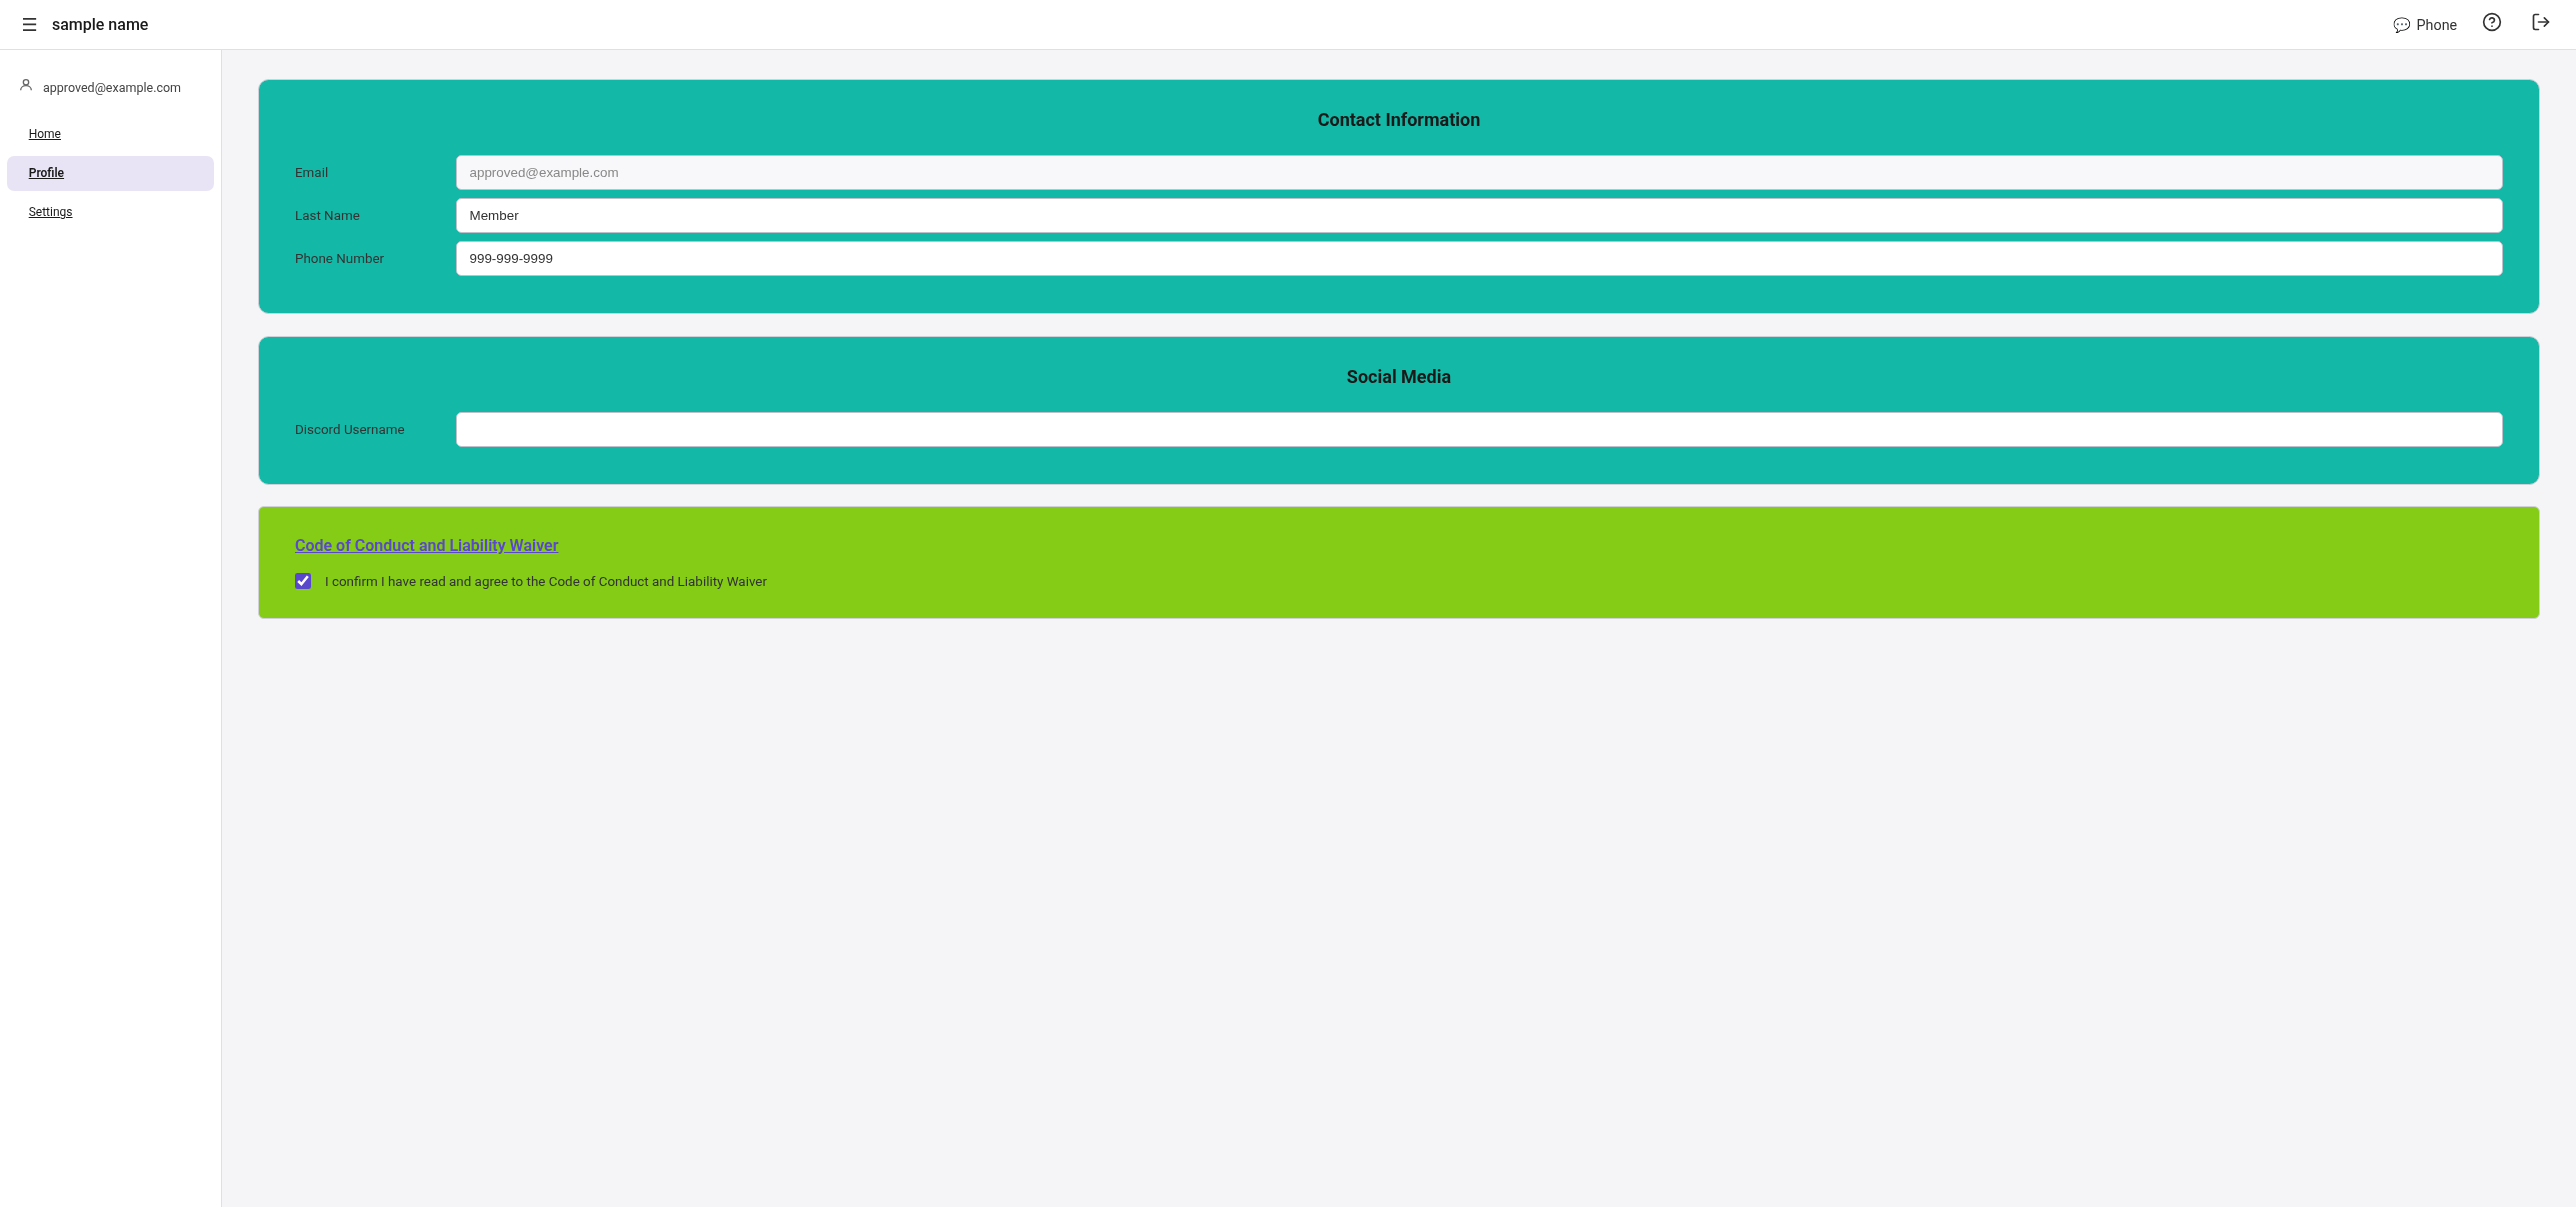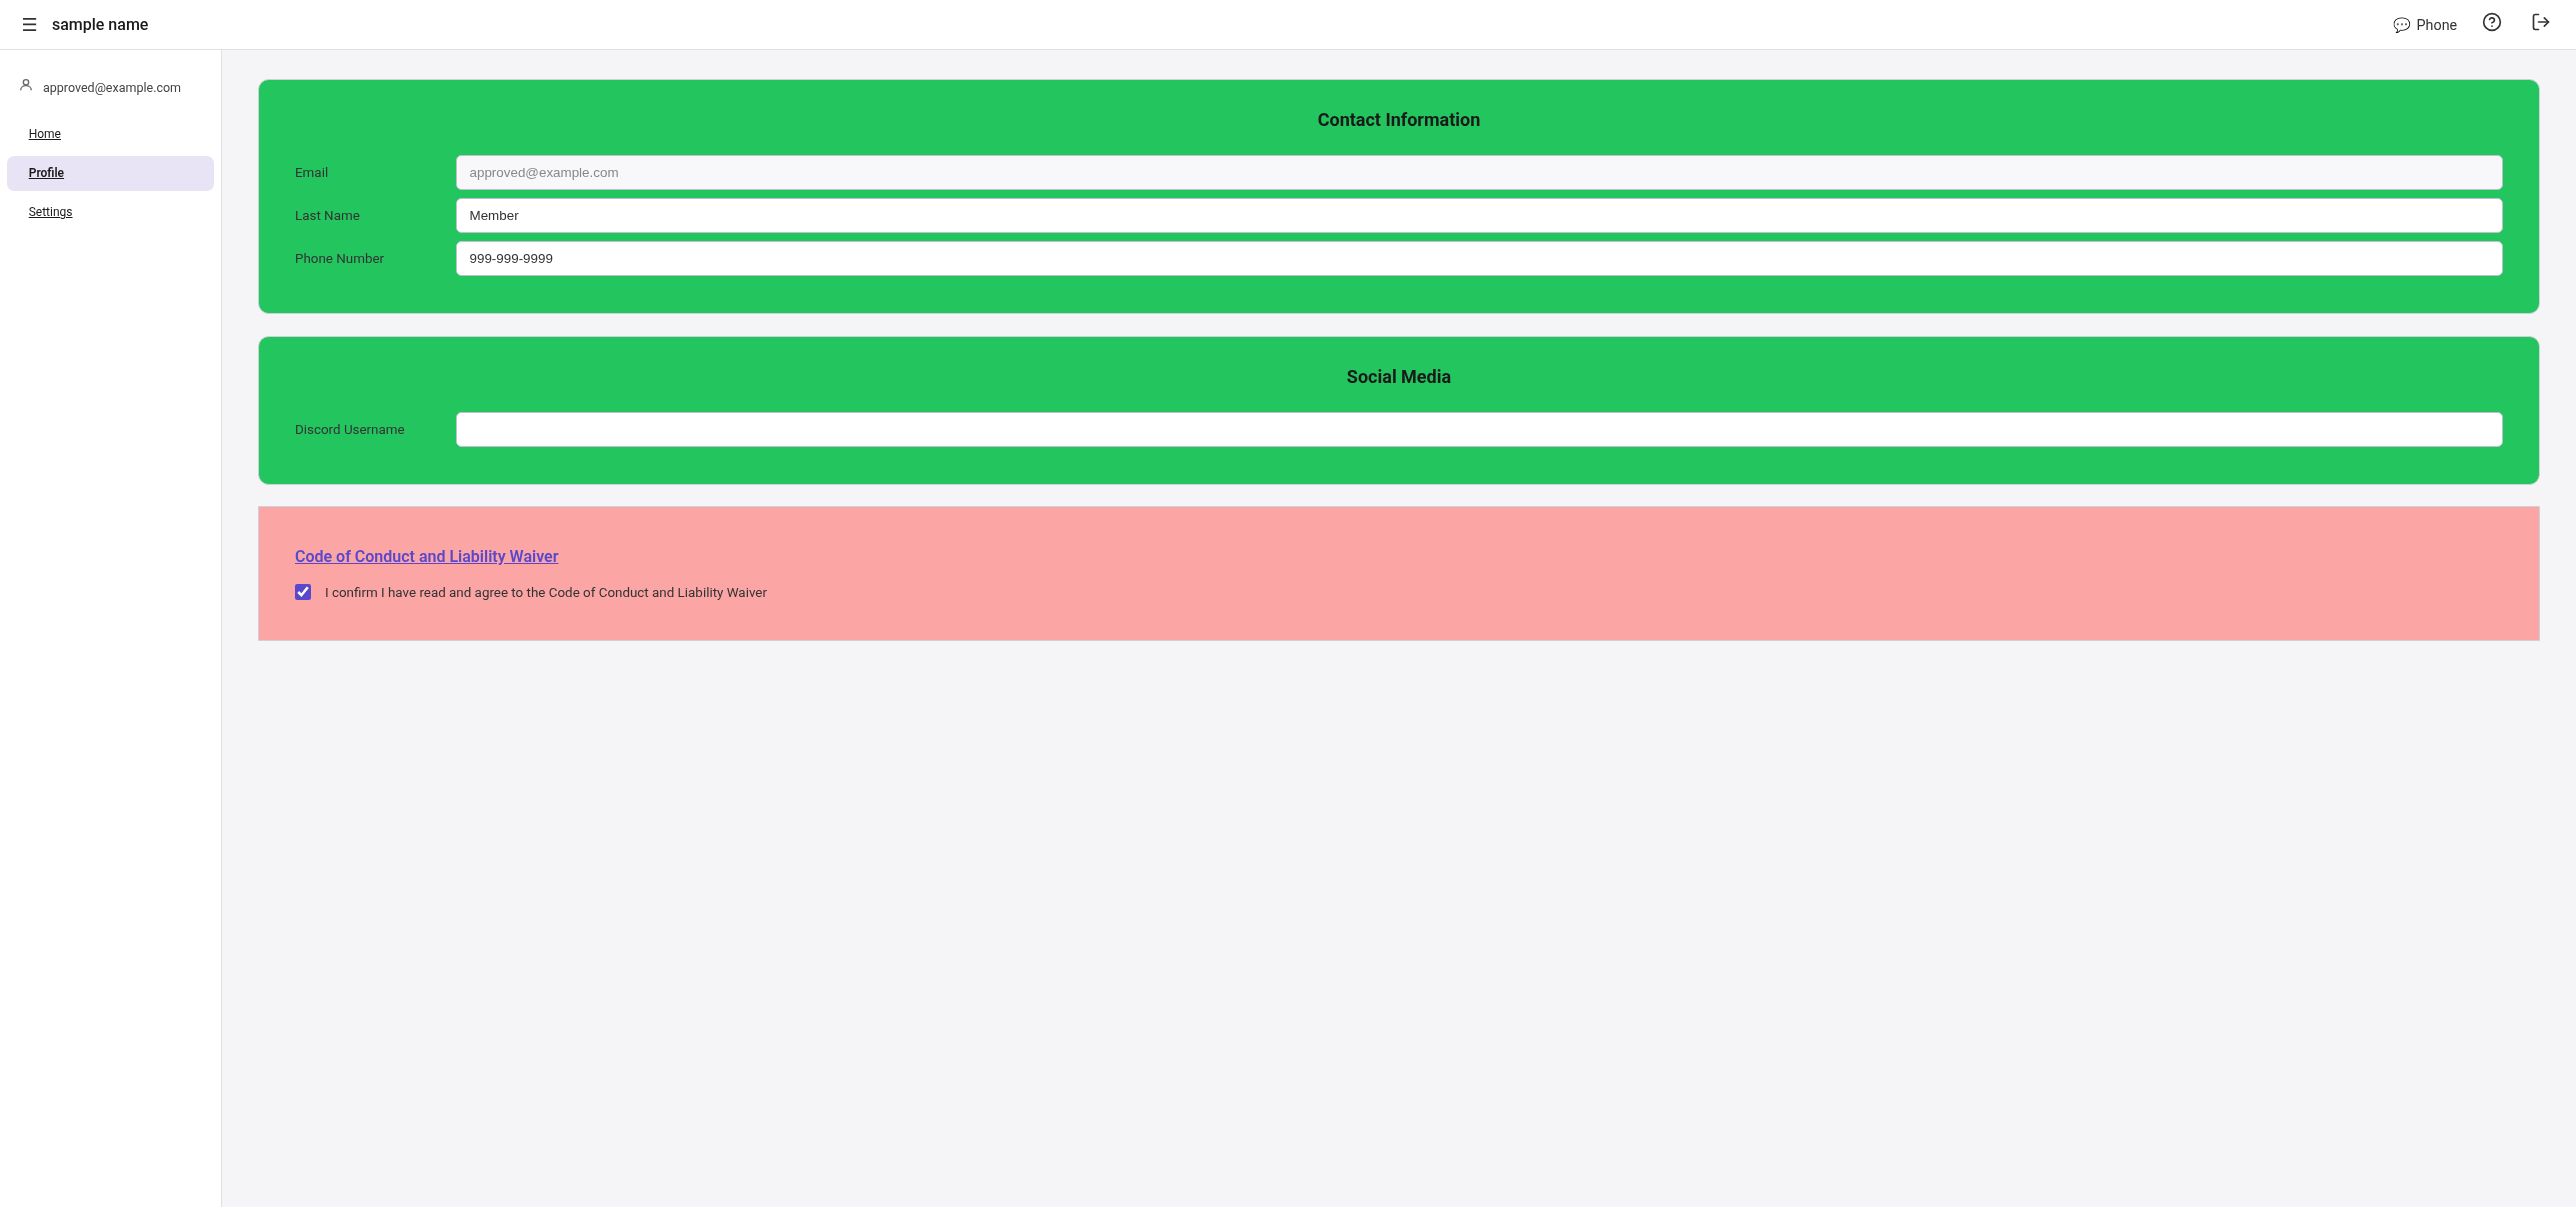--- a/index.html
+++ b/index.html
@@ -125,21 +125,21 @@
     
     .main-content {
       flex: 1;
       padding: 29px 36px;
       background: #f5f5f7;
       overflow-y: auto;
     }
 
     
     .card {
-      background: #22c55e;
+      background: #14b8a6;
       border: 0.9px solid #d0d0d8;
       border-radius: 10.7px;
       padding: 29px 36px;
       margin-bottom: 21.5px;
     }
 
     .card-title {
       font-size: 18px;
       font-weight: 700;
       text-align: center;
@@ -172,24 +172,24 @@
       outline: none;
     }
 
     .form-input.readonly {
       background: #f8f8fa;
       color: #888;
     }
 
     
     .conduct-card {
-      background: #fca5a5;
+      background: #84cc16;
       border: 0.9px solid #d0d0d8;
-      border-radius: 1px;
-      padding: 40px 36px;
+      border-radius: 6px;
+      padding: 29px 36px;
       margin-bottom: 21.5px;
     }
 
     .conduct-link {
       font-size: 16px;
       font-weight: 600;
       color: #5a48cc;
       text-decoration: underline;
       cursor: pointer;
       display: inline-block;

